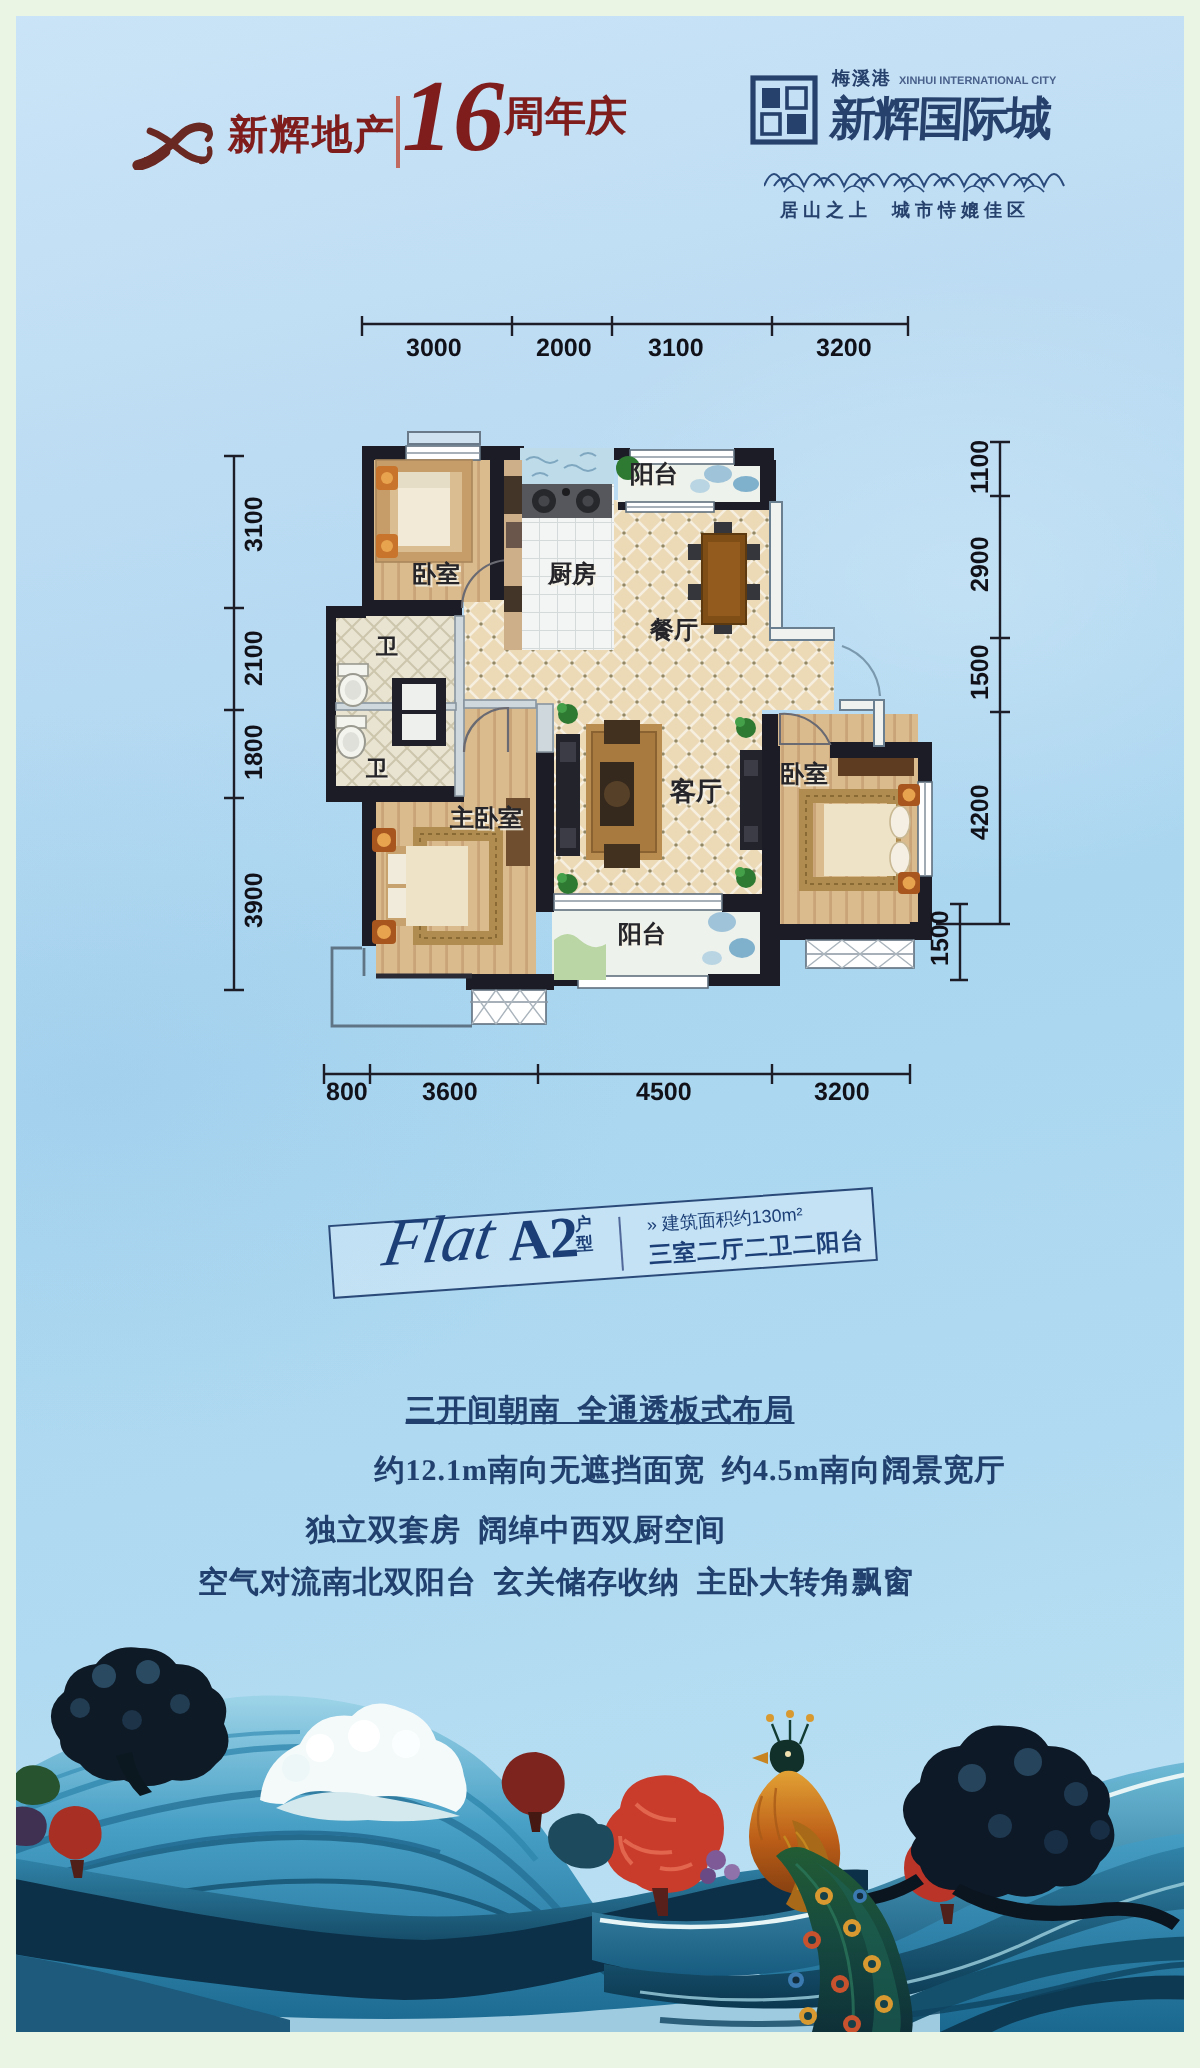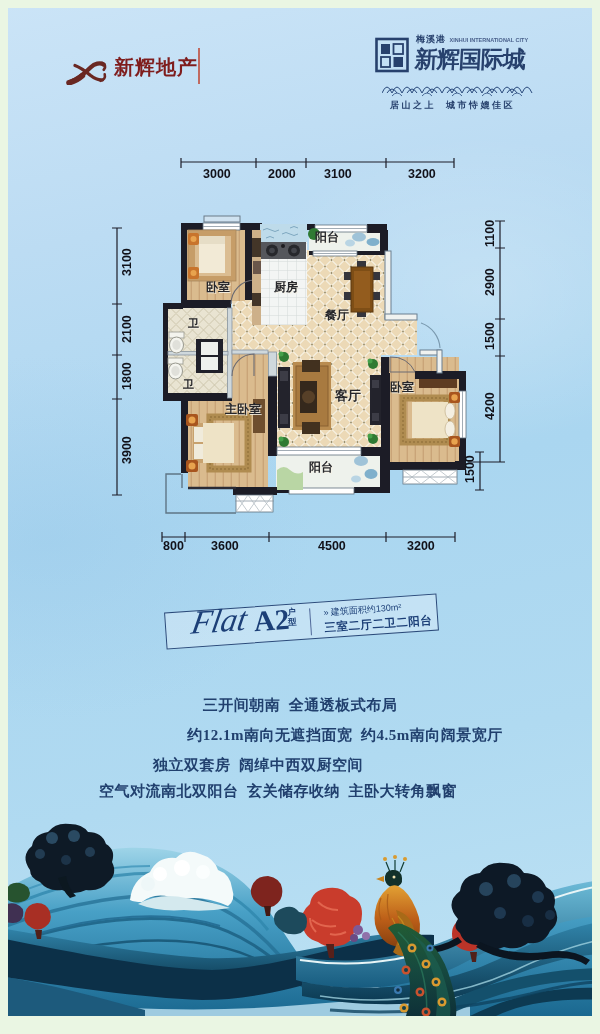--- a/index.html
+++ b/index.html
@@ -26,20 +26,21 @@
       <path d="M9 7 C15 9 20 13 25.5 17.5 C30 21 34 23 38.5 22.5" stroke-width="3.6"></path>
       <path d="M36.5 23.5 C40 23 42 20 41 16.5" stroke-width="2.8"></path>
     </g>
     <path d="M1 27 L10 24 L6 21 Z" fill="#6a2823"></path>
   </svg>
 
   <div class="abs" style="left:44px;top:18px;font-size:20px;font-weight:bold;letter-spacing:1px;">新辉地产</div>
 
   <div class="abs" style="left:128px;top:12px;width:2px;height:36px;background:#c06a60;"></div>
 
+  <div class="abs" style="left:131px;top:-6px;font-style:italic;font-size:51px;font-weight:bold;font-family:'Liberation Serif',serif;white-space:nowrap;">16<span style="font-size:20.5px;font-style:normal;font-family:'Liberation Sans',sans-serif;letter-spacing:0px;vertical-align:10px;">周年庆</span></div>
 </div>
 
 <div class="abs" id="logoright" style="left:370px;top:30px;width:175px;height:85px;color:#27416d;">
 
   <svg class="abs" style="left:5px;top:7px" width="34" height="36" viewBox="0 0 34 36">
     <rect x="1.5" y="2" width="31" height="32" fill="none" stroke="#27416d" stroke-width="2.6"></rect>
     <rect x="6" y="7" width="9" height="10" fill="#27416d"></rect>
     <rect x="18.5" y="7" width="9.5" height="10" fill="none" stroke="#27416d" stroke-width="1.8"></rect>
     <rect x="6" y="20" width="9" height="10" fill="none" stroke="#27416d" stroke-width="1.8"></rect>
     <rect x="18.5" y="20" width="9.5" height="10" fill="#27416d"></rect>
@@ -391,21 +392,21 @@
   <div class="abs" style="left:26px;top:-7px;font-family:'Liberation Serif',serif;font-style:italic;font-size:33px;font-weight:normal;transform:skewX(-14deg);">Flat</div>
   <div class="abs" style="left:88px;top:-2px;font-family:'Liberation Serif',serif;font-size:29px;font-weight:bold;">A2</div>
   <div class="abs" style="left:122px;top:3px;font-size:8.5px;font-weight:bold;line-height:9.5px;">户<br>型</div>
   <div class="abs" style="left:144px;top:5px;width:1px;height:27px;background:#51699a;"></div>
   <div class="abs" style="left:158px;top:4px;font-size:9px;white-space:nowrap;">» 建筑面积约130m²</div>
   <div class="abs" style="left:158px;top:18px;font-size:11.5px;font-weight:bold;letter-spacing:0.5px;white-space:nowrap;">三室二厅二卫二阳台</div>
 </div>
 
 <div class="abs" style="left:0;top:0;width:600px;color:#21406e;font-family:'Liberation Serif',serif;font-weight:bold;">
 
-  <div class="abs" style="left:0;top:696px;width:600px;text-align:center;font-size:15px;letter-spacing:0.5px;">三开间朝南&nbsp; 全通透板式布局</div>
+  <div class="abs" style="left:0;top:696px;width:600px;text-align:center;font-size:15px;letter-spacing:0.5px;text-decoration:underline;">三开间朝南&nbsp; 全通透板式布局</div>
 
   <div class="abs" style="left:0;top:726px;width:600px;text-align:center;font-size:15px;letter-spacing:0.5px;margin-left:45px;">约12.1m南向无遮挡面宽&nbsp; 约4.5m南向阔景宽厅</div>
 
   <div class="abs" style="left:0;top:756px;width:516px;text-align:center;font-size:15px;letter-spacing:0.5px;">独立双套房&nbsp; 阔绰中西双厨空间</div>
 
   <div class="abs" style="left:0;top:782px;width:556px;text-align:center;font-size:15px;letter-spacing:0.5px;">空气对流南北双阳台&nbsp; 玄关储存收纳&nbsp; 主卧大转角飘窗</div>
 </div>
 
 <svg class="abs" style="left:0;top:808px" width="600" height="208" viewBox="0 0 600 208">
   <defs>

